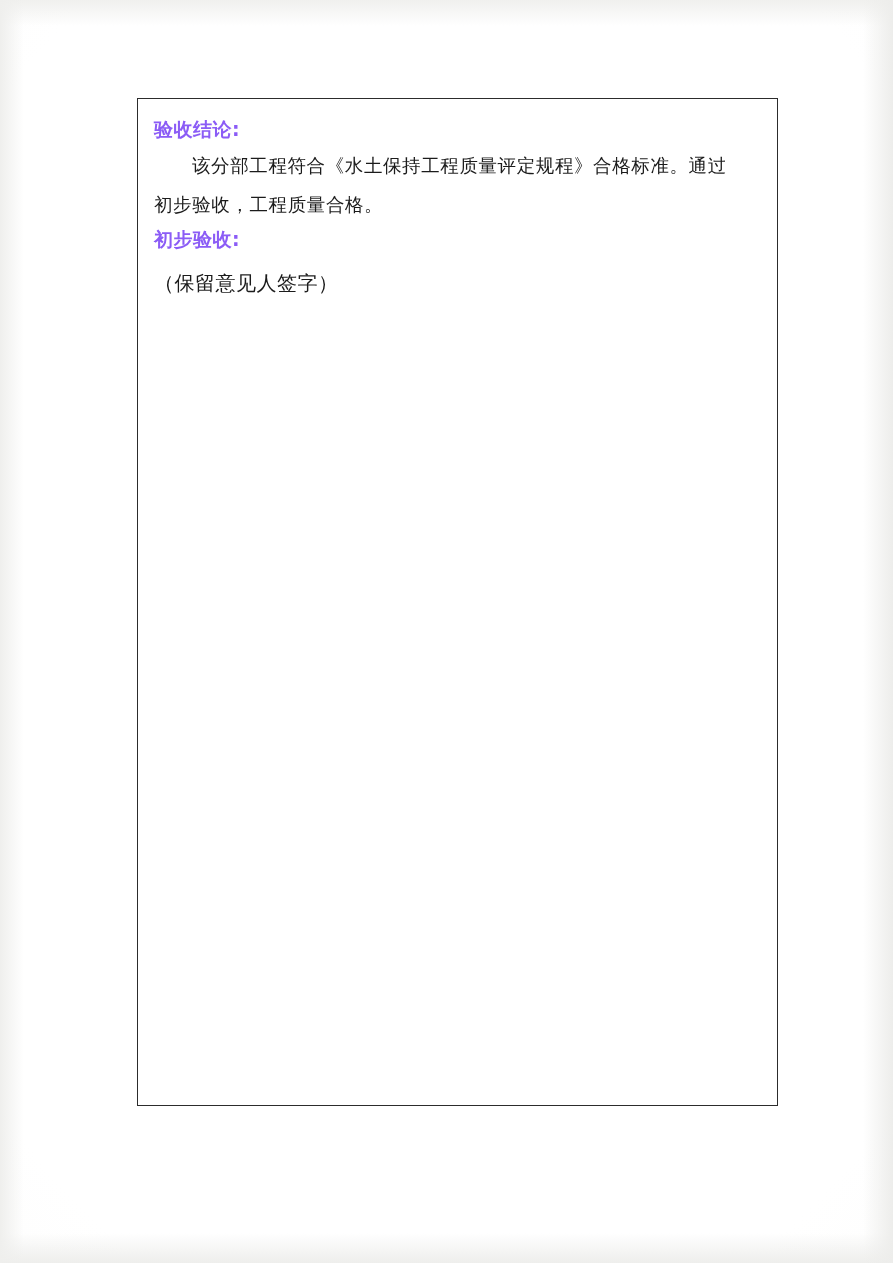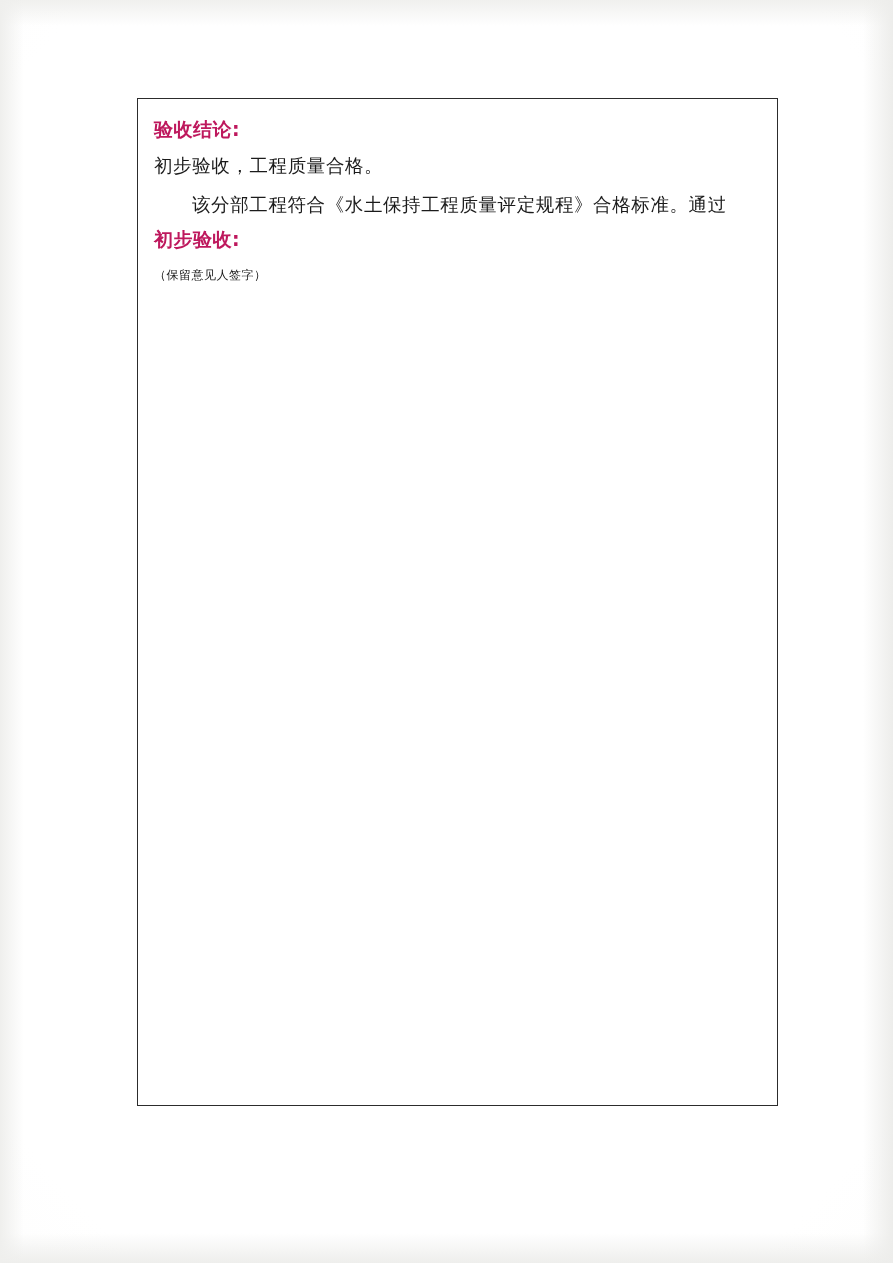--- a/index.html
+++ b/index.html
@@ -65,21 +65,21 @@
     top: 0;
     right: 0;
     padding: 16px 26px 0 16px;
     box-sizing: border-box;
   }
 
   .line-label {
     font-family: "DejaVu Sans", "Liberation Sans", sans-serif;
     font-weight: 700;
     font-size: 19px;
-    color: #be185d;
+    color: #8b5cf6;
     letter-spacing: 0.5px;
     line-height: 1.55;
     margin: 0 0 4px 0;
   }
 
   .para {
     font-family: "DejaVu Serif", "Liberation Serif", serif;
     font-size: 18.5px;
     color: #1b1b1b;
     line-height: 1.95;
@@ -87,21 +87,21 @@
     text-indent: 38px;
     letter-spacing: 0.6px;
   }
 
   .para-second {
     text-indent: 0;
   }
 
   .sign-note {
     font-family: "DejaVu Serif", "Liberation Serif", serif;
-    font-size: 12px;
+    font-size: 20px;
     color: #1b1b1b;
     line-height: 1.9;
     margin: 10px 0 0 0;
     letter-spacing: 0.5px;
   }
 
   .blank-area {
     height: 760px;
   }
 </style>
@@ -113,23 +113,23 @@
   <div class="scan-edge-bottom"></div>
   <div class="scan-edge-left"></div>
   <div class="scan-edge-right"></div>
 </div>
 
 <div class="form-box">
   <div class="content">
 
     <div class="line-label">验收结论:</div>
 
+    <div class="para">该分部工程符合《水土保持工程质量评定规程》合格标准。通过</div>
+
     <div class="para para-second">初步验收，工程质量合格。</div>
-
-    <div class="para">该分部工程符合《水土保持工程质量评定规程》合格标准。通过</div>
 
     <div class="line-label">初步验收:</div>
 
     <div class="sign-note">（保留意见人签字）</div>
 
     <div class="blank-area"></div>
   </div>
 </div>
 
 </body></html>

